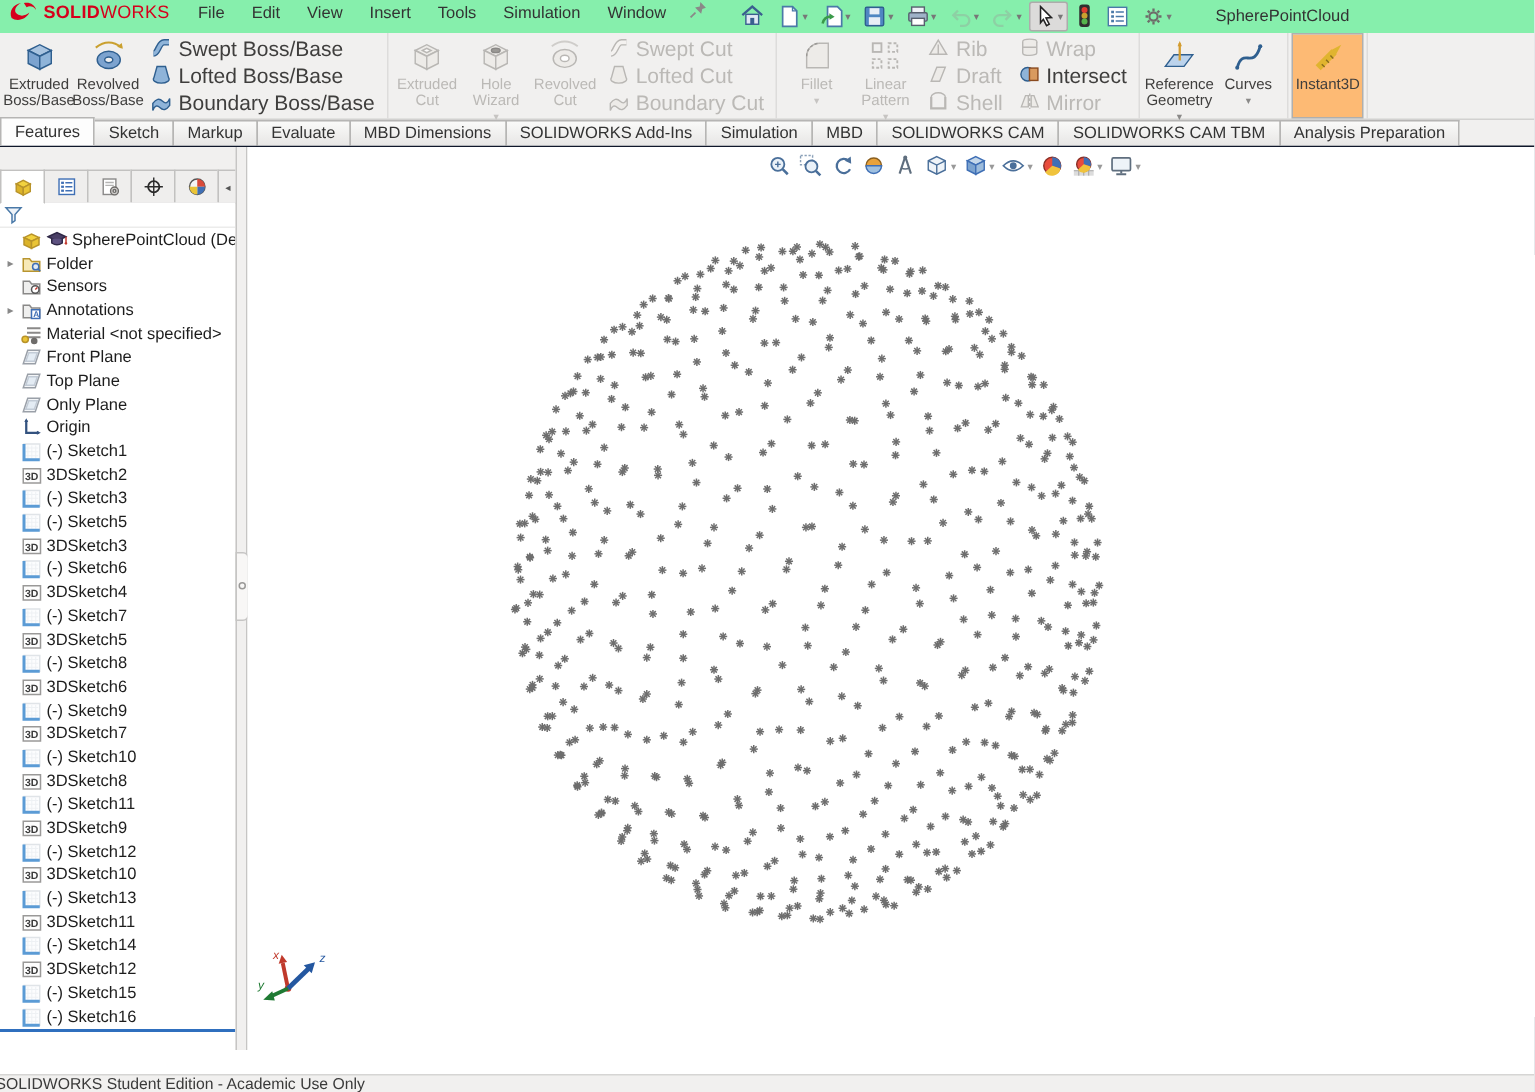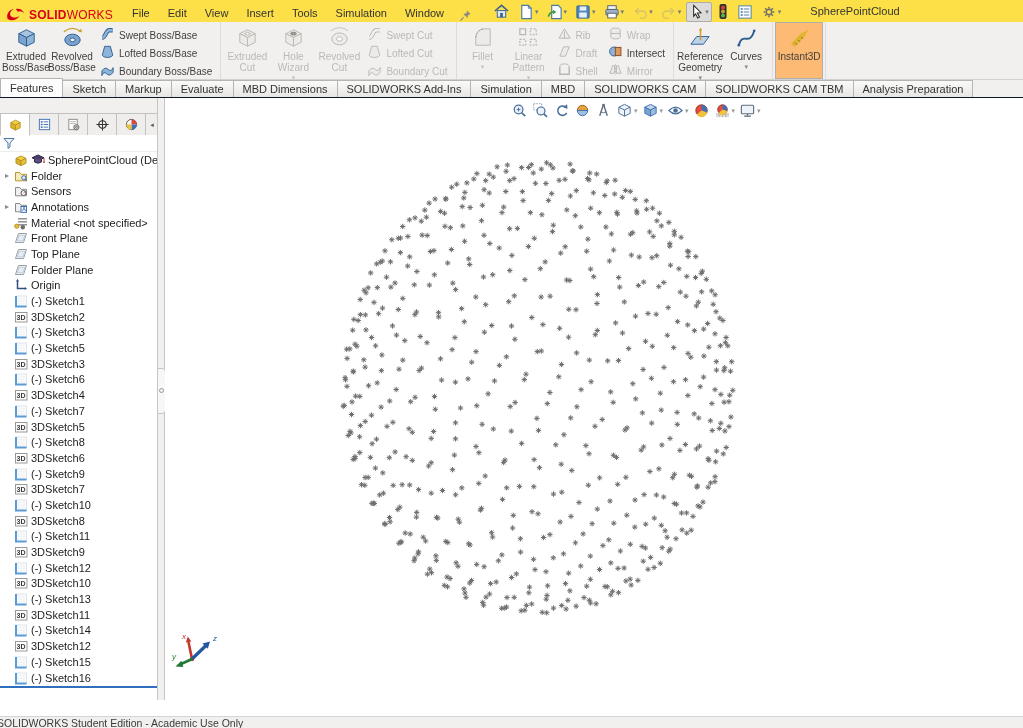--- a/index.html
+++ b/index.html
@@ -1,19 +1,19 @@
 <!DOCTYPE html>
 <html style="--brand: #d6001c; --rollback: #2f6fbe;"><head>
 <meta charset="utf-8">
 <style>
   html,body{margin:0;padding:0;background:#cfd4da;}
   .app{position:relative;width:1023px;height:728px;background:#fff;font-family:"Liberation Sans",sans-serif;font-size:11px;color:#222;overflow:hidden;user-select:none;}
   .ic{display:inline-flex;align-items:center;justify-content:center;line-height:0;}
   
-  .menubar{position:absolute;left:0;top:0;width:100%;height:22px;background:#fde047;display:flex;align-items:flex-end;}
+  .menubar{position:absolute;left:0;top:0;width:100%;height:22px;background:#86efac;display:flex;align-items:flex-start;}
   .logo{display:flex;align-items:center;gap:4px;padding:0 6px 0 5px;}
   .brand{font-size:12px;color:var(--brand,#d6001c);letter-spacing:.2px;}
   .brand b{font-weight:bold;}
   .menus{display:flex;margin-left:4px;}
   .menu{padding:3px 9px;color:#333;}
   .pinbox{padding:0 6px;}
   .qat{display:flex;align-items:center;margin-left:12px;gap:2px;}
   .qbtn{display:flex;align-items:center;padding:1px 2px;border:1px solid transparent;border-radius:2px;}
   .qbtn .dd{font-size:7px;color:#777;margin-left:1px;}
   .qbtn.disabled .ic{opacity:.35;}
@@ -22,21 +22,21 @@
   
   .ribbon{position:absolute;top:22px;left:0;width:100%;height:58px;background:#f1f0ef;border-bottom:1px solid #d2d1d0;display:flex;align-items:stretch;box-sizing:border-box;}
   .rgroup{display:flex;align-items:stretch;padding:1px 3px;border-right:1px solid #dddcdb;}
   .rbig{width:46px;display:flex;flex-direction:column;align-items:center;padding-top:2px;box-sizing:border-box;}
   .rbig .lbl{font-size:10px;line-height:11px;text-align:center;color:#3f3e3d;margin-top:1px;}
   .rbig .dd{font-size:7px;color:#8a8988;margin-top:1px;}
   .rbig.disabled .lbl{color:#bbb9b6;}
   .rbig.disabled .dd{color:#c6c4c2;}
   .rbig.selected{background:#fdba74;outline:1px solid #b0afae;}
   .rstack{display:flex;flex-direction:column;justify-content:center;gap:1px;padding:1px 3px;}
-  .rsmall{display:flex;align-items:flex-end;gap:4px;height:17px;font-size:10px;color:#3f3e3d;white-space:nowrap;padding:0 2px;}
+  .rsmall{display:flex;align-items:flex-start;gap:4px;height:17px;font-size:14px;color:#3f3e3d;white-space:nowrap;padding:0 2px;}
   .rsmall.disabled{color:#bbb9b6;}
   
   .tabrow{position:absolute;top:80px;left:0;width:100%;height:18px;background:#f1f0ef;border-bottom:1px solid #0f172a;display:flex;align-items:flex-end;box-sizing:border-box;}
   .ctab{height:16px;line-height:16px;padding:0 9px;border:1px solid #b6b5b4;border-bottom:none;background:linear-gradient(#fafaf9,#e7e6e5);margin-right:-1px;color:#333;white-space:nowrap;}
   .ctab.active{background:#fdfdfd;height:18px;line-height:18px;position:relative;z-index:2;}
   
   .main{position:absolute;top:98px;left:0;width:1023px;height:602px;display:flex;}
   .panel{width:157px;flex:none;background:#fff;position:relative;overflow:hidden;}
   .panel-top{position:absolute;top:0;left:0;width:100%;height:15px;background:#f1f0ef;}
   .ptabs{position:absolute;top:15px;left:0;height:22px;display:flex;}
@@ -615,21 +615,21 @@
             <span class="lbl">Top Plane</span>
           </div>
           <div class="trow">
             <span class="arr"></span>
             <span class="ic">
               <svg width="14" height="14" viewBox="0 0 14 14">
                 <polygon points="1.5,11.5 4.5,2.5 12.5,2.5 9.5,11.5" fill="#f4f6f8" stroke="#9aa0a8"></polygon>
                 <polygon points="3.2,9.8 5.2,4.2 10.9,4.2 8.9,9.8" fill="#e4ecf4" stroke="#c2cbd6"></polygon>
               </svg>
             </span>
-            <span class="lbl">Folder Plane</span>
+            <span class="lbl">Only Plane</span>
           </div>
           <div class="trow">
             <span class="arr"></span>
             <span class="ic">
               <svg width="14" height="14" viewBox="0 0 14 14">
                 <path d="M3.5 2 v8.5 h8.5" fill="none" stroke="#33527f" stroke-width="1.5"></path>
                 <polygon points="3.5,.8 2.2,3.4 4.8,3.4" fill="#33527f"></polygon>
                 <polygon points="13.2,10.5 10.6,9.2 10.6,11.8" fill="#33527f"></polygon>
               </svg>
             </span>

